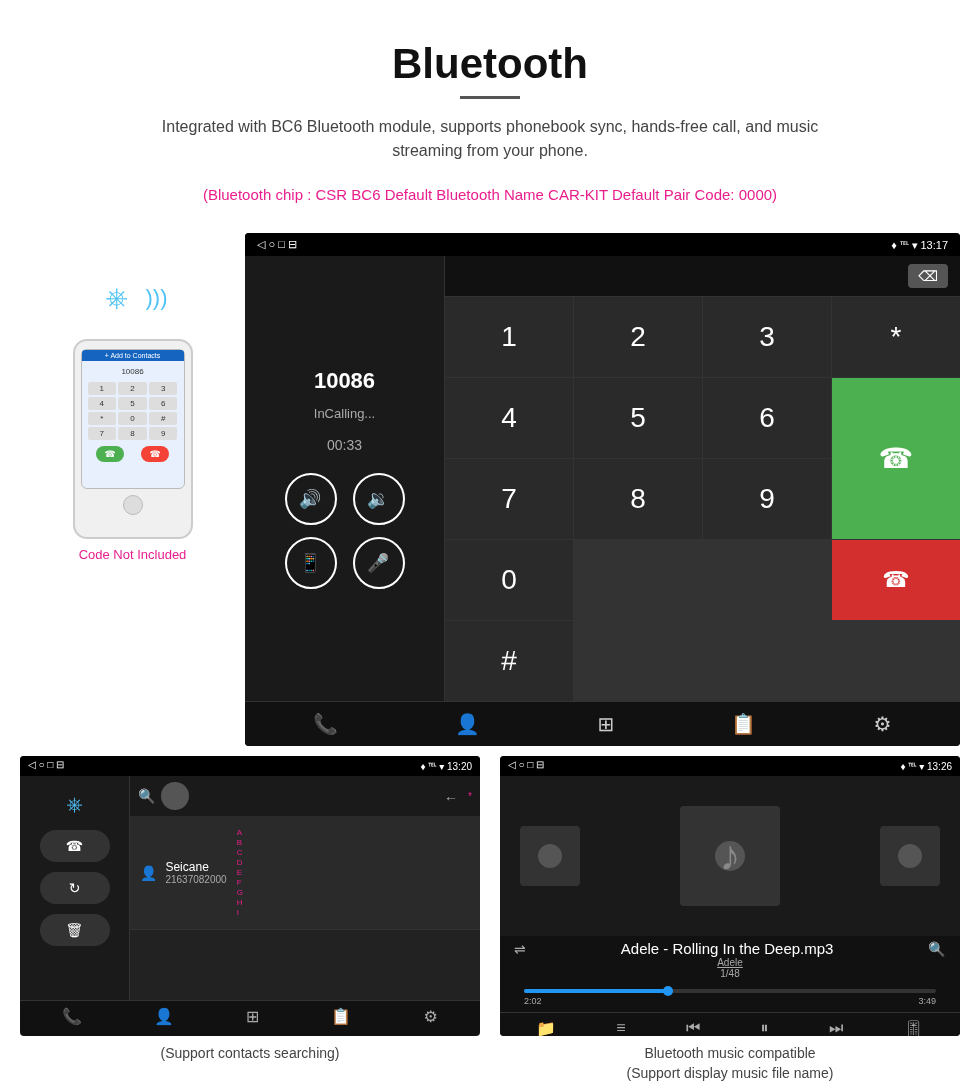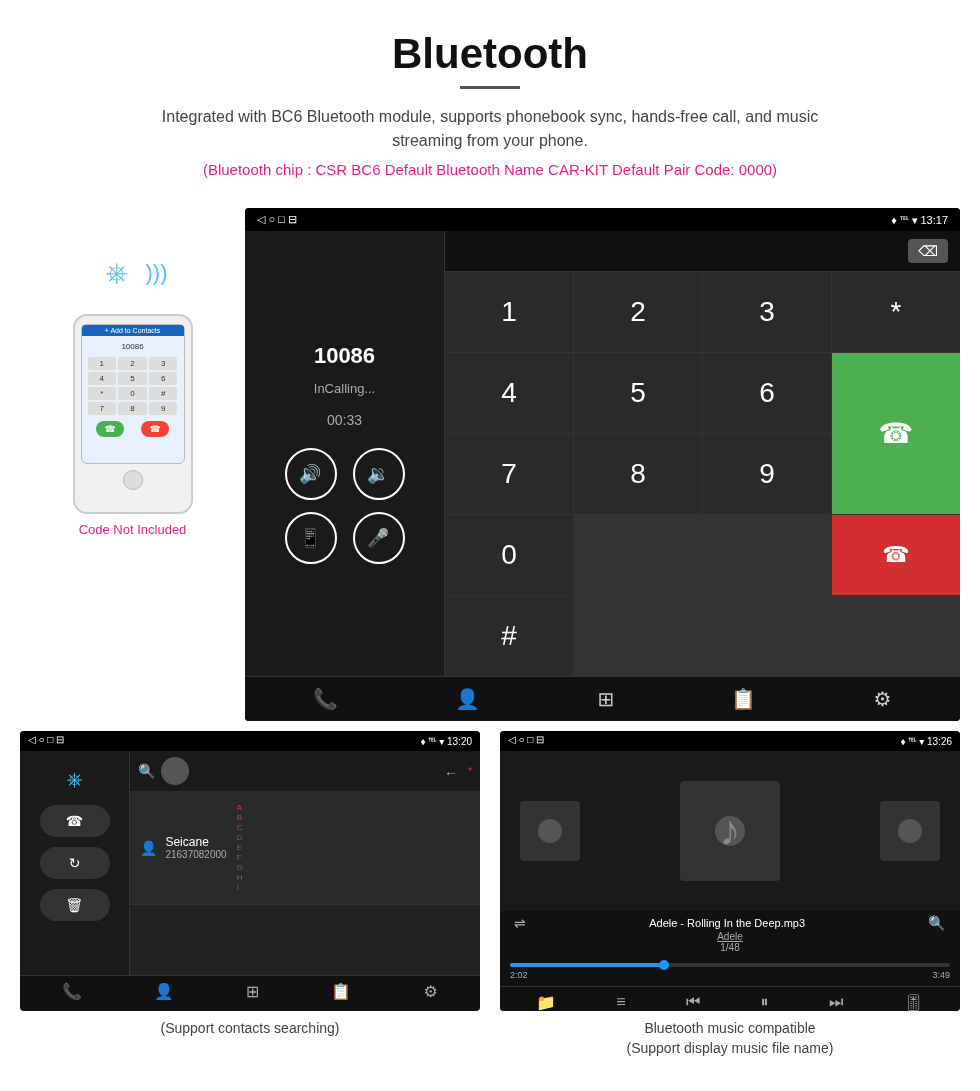--- a/index.html
+++ b/index.html
@@ -7,39 +7,39 @@
       width: 980px;
       min-height: 1091px;
       background: #fff;
       font-family: Arial, sans-serif;
       color: #333;
     }
 
     
     .page-header {
       text-align: center;
-      padding: 30px 20px 10px;
+      padding: 40px 20px 10px;
     }
     .page-title {
       font-size: 42px;
       font-weight: bold;
       color: #111;
     }
     .title-underline {
       width: 60px;
       height: 3px;
       background: #555;
       margin: 8px auto 16px;
     }
     .page-description {
       font-size: 16px;
       color: #444;
       line-height: 1.5;
       max-width: 700px;
-      margin: 0 auto 8px;
+      margin: 0 auto 23px;
     }
     .bluetooth-specs {
       font-size: 15px;
       color: #e91e8c;
       text-align: center;
       padding: 0 40px;
       margin-bottom: 20px;
     }
 
     
@@ -430,21 +430,21 @@
       position: relative;
     }
     .music-album-inner {
       position: absolute;
       width: 24px;
       height: 24px;
       background: #555;
       border-radius: 50%;
     }
     .music-progress-area {
-      padding: 6px 10px;
+      padding: 6px 24px;
       background: #111;
     }
     .music-progress-bar {
       width: 100%;
       height: 4px;
       background: #333;
       border-radius: 2px;
       position: relative;
     }
     .music-progress-fill {
@@ -683,21 +683,21 @@
             <div class="music-album" style="width:60px;height:60px;font-size:22px;">
               <div class="music-album-inner"></div>
               ♪
             </div>
           </div>
         </div>
 
         <div style="background:#111;padding:4px 10px;text-align:center;">
           <div style="display:flex;justify-content:space-between;align-items:center;padding:0 4px;">
             <span style="color:#aaa;font-size:14px;">⇌</span>
-            <div style="color:#fff;font-size:11px;text-align:right;">Adele - Rolling In the Deep.mp3</div>
+            <div style="color:#fff;font-size:15px;text-align:right;">Adele - Rolling In the Deep.mp3</div>
             <span style="color:#aaa;font-size:14px;">🔍</span>
           </div>
           <div style="color:#aaa;font-size:10px;text-align:center;text-decoration:underline;">Adele</div>
           <div style="color:#aaa;font-size:10px;text-align:center;">1/48</div>
         </div>
 
         <div class="music-progress-area">
           <div class="music-progress-bar">
             <div class="music-progress-fill"></div>
             <div class="music-progress-dot"></div>

